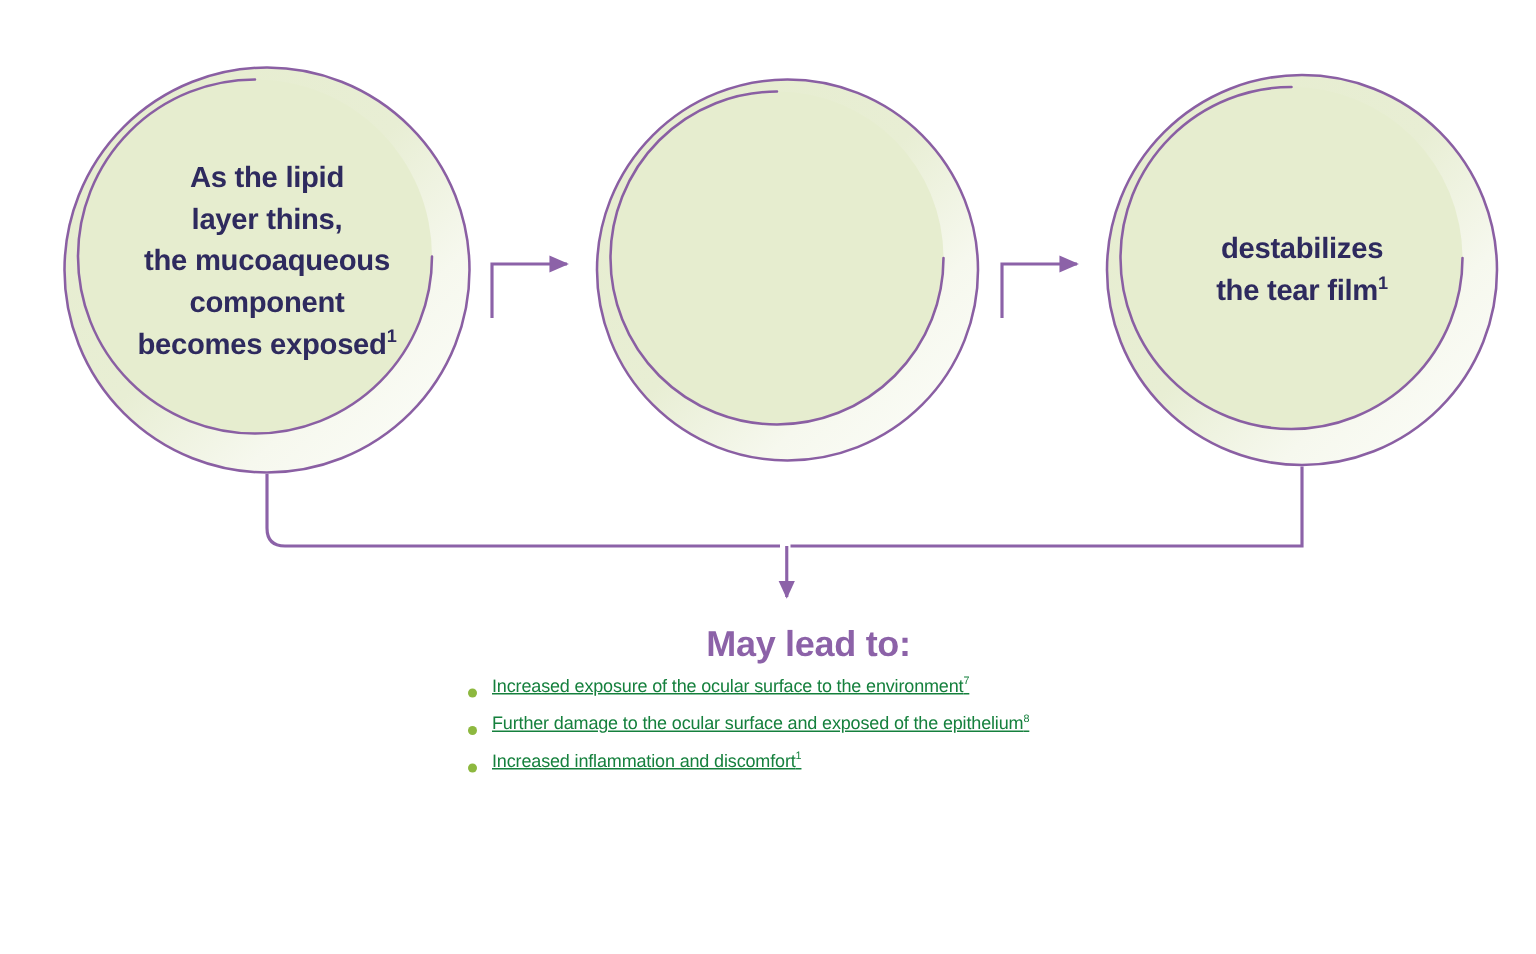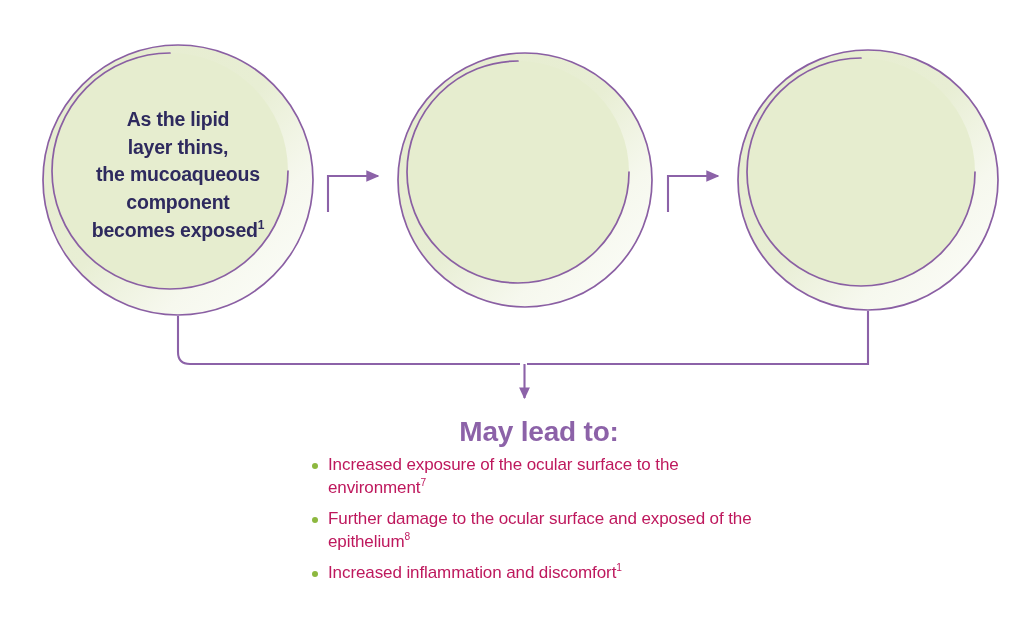--- a/index.html
+++ b/index.html
@@ -59,40 +59,41 @@
     position: absolute;
     left: 300px;
     top: 416px;
     width: 460px;
   }
 
   #outcome-heading {
     text-align: center;
     color: #8c62a8;
     font-weight: bold;
-    font-size: 28px;
+    font-size: 24px;
     letter-spacing: -0.2px;
     margin: 0 0 6px 0;
     padding-left: 18px;
   }
 
   #outcome-list {
     list-style: none;
     margin: 0;
     padding: 0 0 0 12px;
   }
 
   #outcome-list li {
     position: relative;
     padding-left: 16px;
     margin-bottom: 9px;
-    color: #be185d;
-    font-size: 17px;
+    color: #15803d;
+    font-size: 12px;
     line-height: 1.33;
     letter-spacing: -0.1px;
+    text-decoration: underline;
   }
   #outcome-list li:last-child { margin-bottom: 0; }
 
   #outcome-list li .bullet-dot {
     position: absolute;
     left: 0;
     top: 9px;
     width: 6px;
     height: 6px;
     border-radius: 50%;
@@ -155,20 +156,22 @@
     <path d="M 524.5 364 L 524.5 398" fill="none" stroke="#8c62a8" stroke-width="2.1" stroke-linecap="butt" marker-end="url(#arrowDown)"></path>
   </svg>
 
   <div class="circle-text" id="circle-text-1"><span>As the lipid
 layer thins,
 the mucoaqueous
 component
 becomes exposed</span><sup>1</sup></div>
 
 
+  <div class="circle-text" id="circle-text-3"><span>destabilizes
+the tear film</span><sup>1</sup></div>
 
   <div id="outcome-block">
     <div id="outcome-heading">May lead to:</div>
     <ul id="outcome-list">
       <li>
         <span class="bullet-dot"></span><span>Increased exposure of the ocular surface to the environment</span><sup>7</sup>
       </li>
       <li>
         <span class="bullet-dot"></span><span>Further damage to the ocular surface and exposed of the epithelium</span><sup>8</sup>
       </li>

